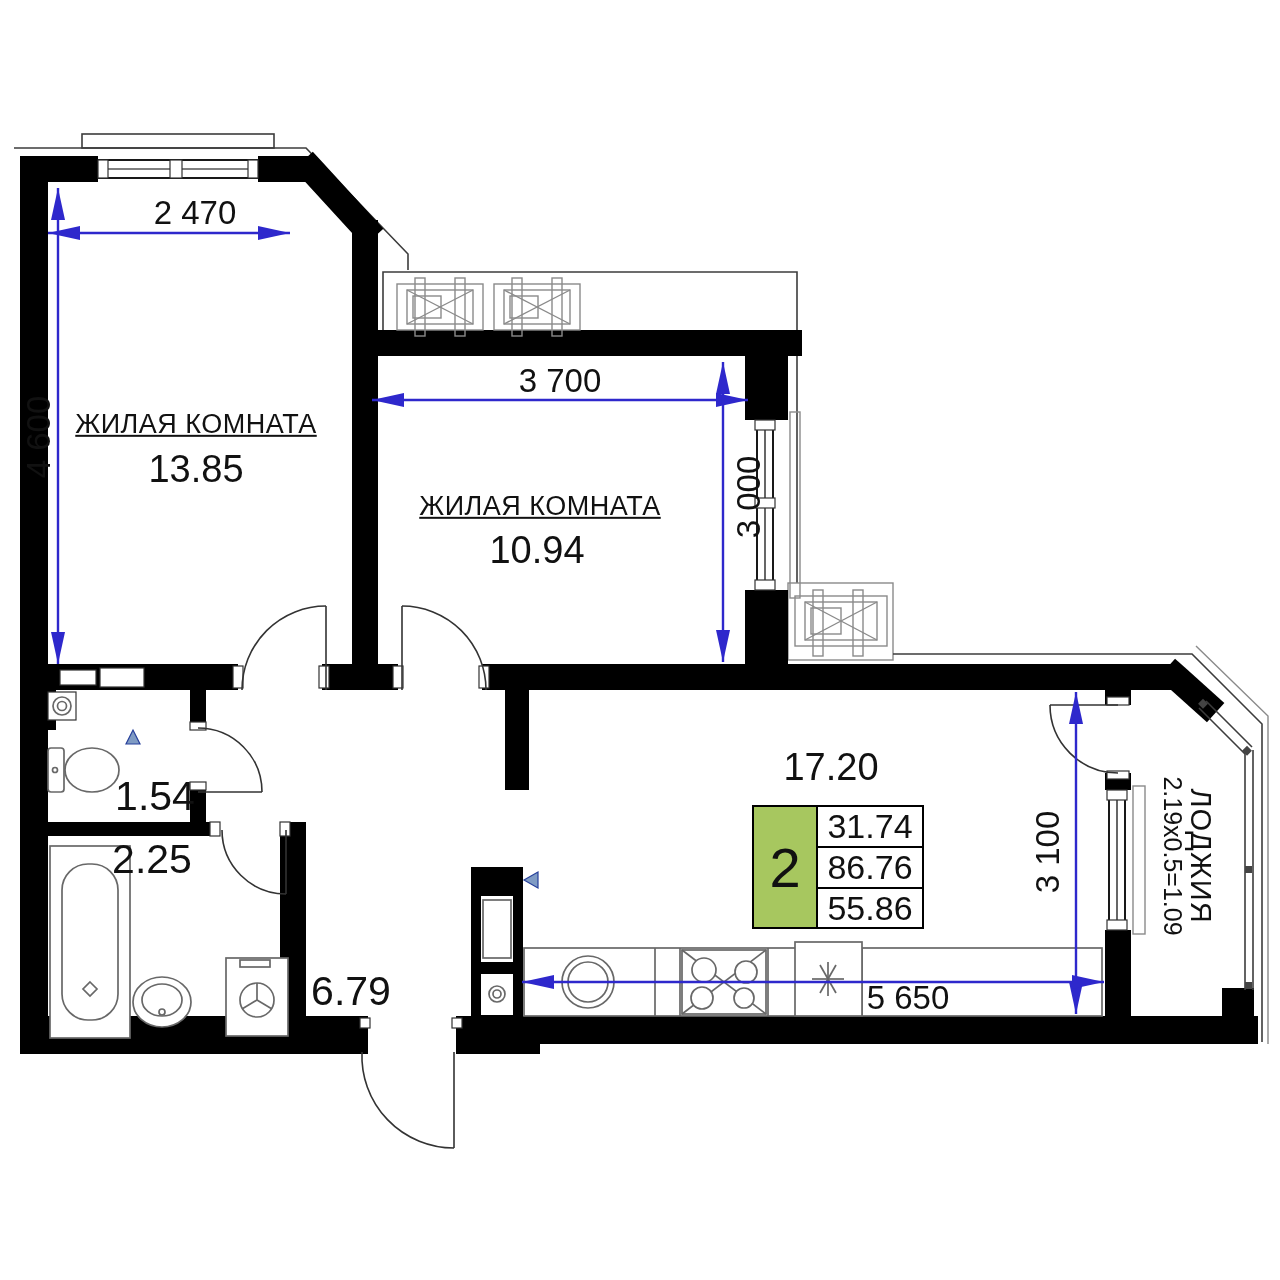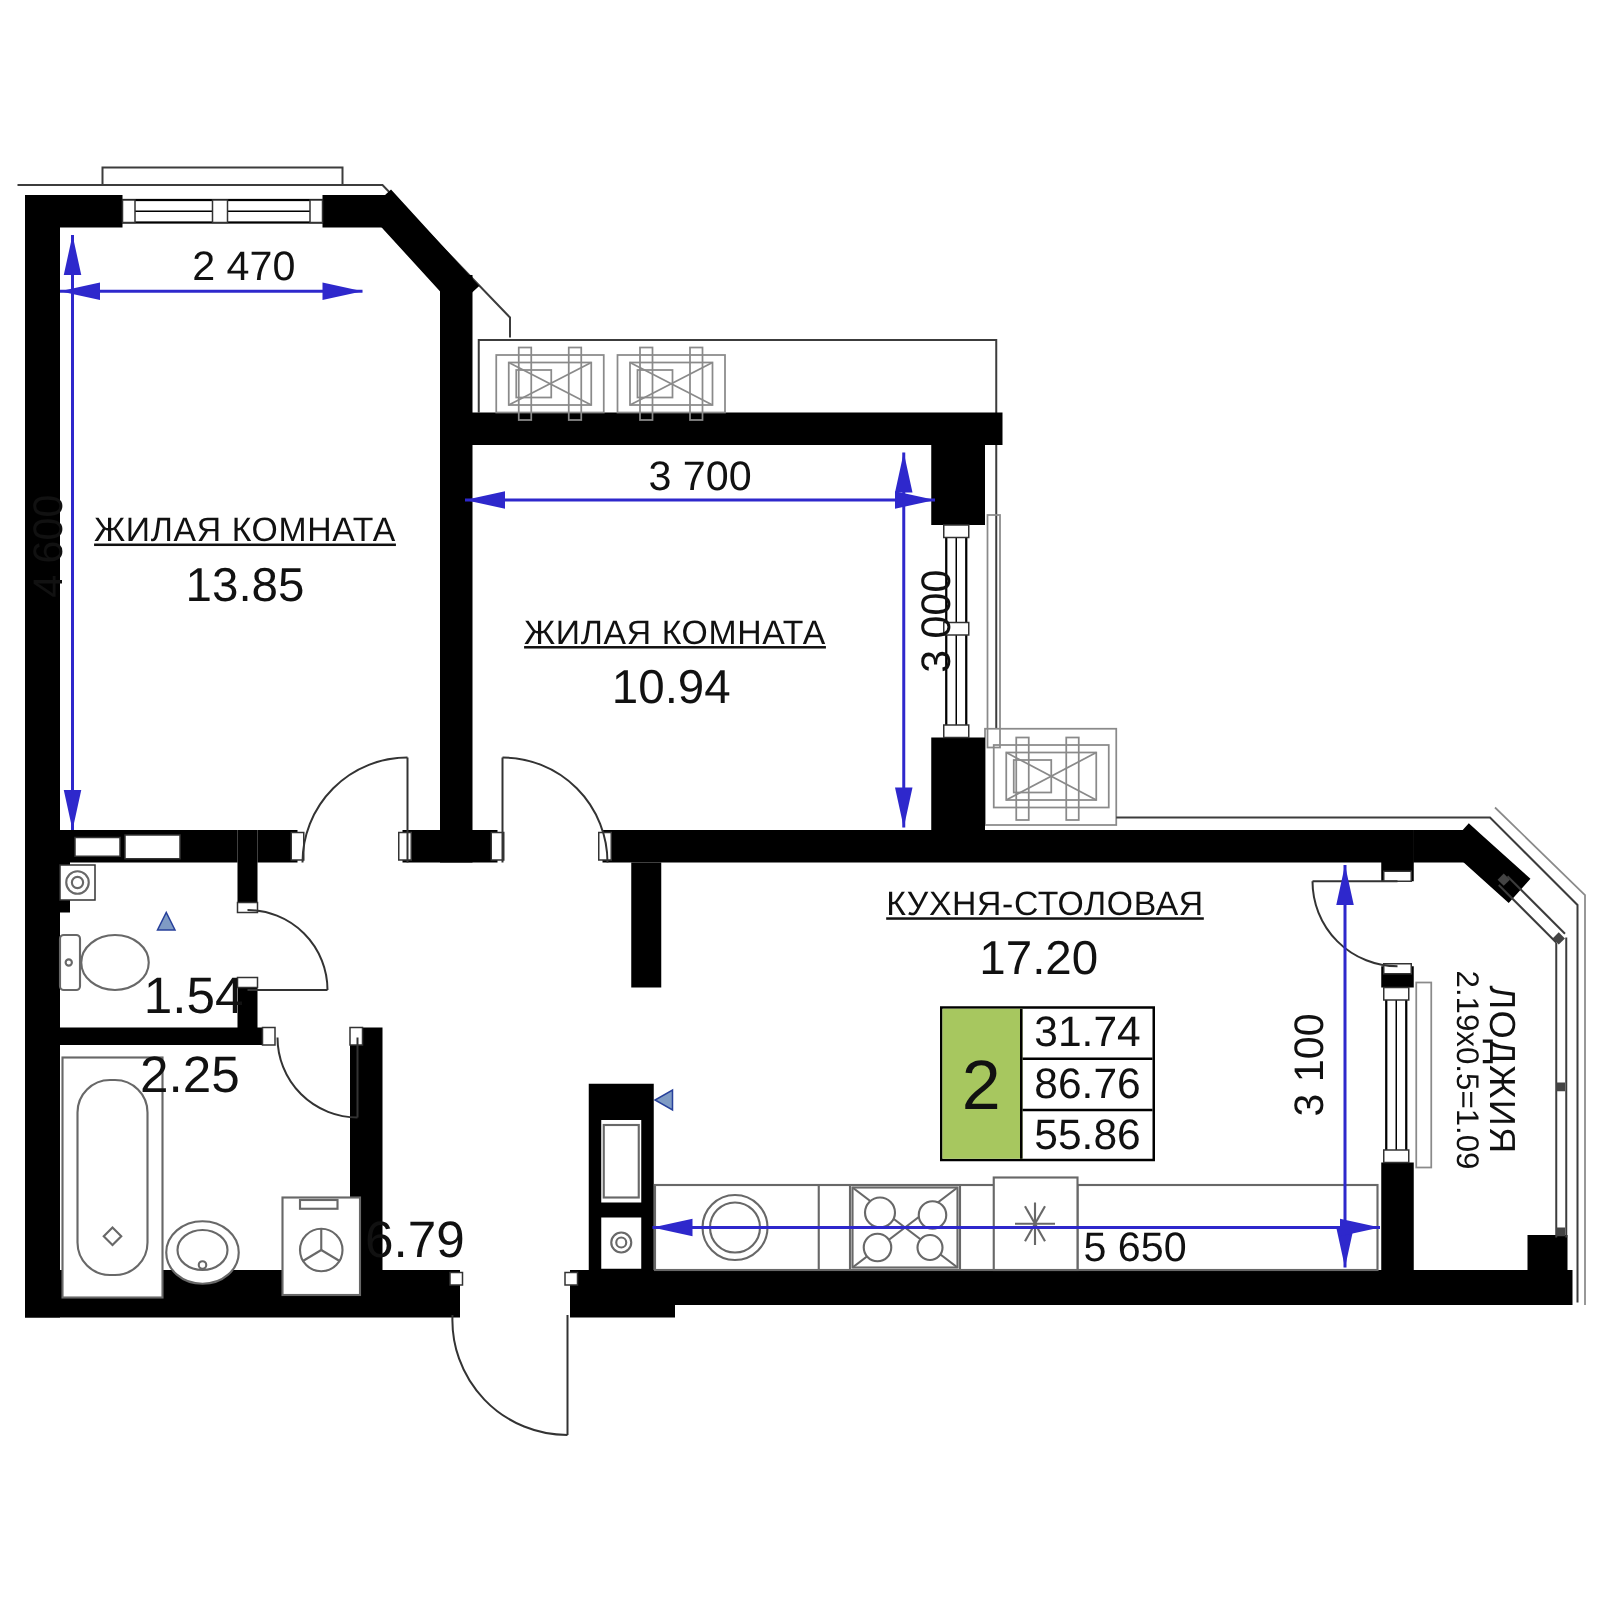--- a/index.html
+++ b/index.html
@@ -296,26 +296,25 @@
     </g>
   </g>
 </svg>
 
 <div class="lbl room-name" style="left:196px;top:424px;">ЖИЛАЯ КОМНАТА</div>
 <div class="lbl room-area" style="left:196px;top:470px;">13.85</div>
 
 <div class="lbl room-name" style="left:540px;top:506px;">ЖИЛАЯ КОМНАТА</div>
 <div class="lbl room-area" style="left:537px;top:551px;">10.94</div>
 
-<div class="lbl room-name" style="left:836px;top:723px;">КУХНЯ-СТОЛОВАЯ</div>
 <div class="lbl room-area" style="left:831px;top:768px;">17.20</div>
 
 <div class="lbl area-sm" style="left:155px;top:797px;">1.54</div>
 <div class="lbl area-sm" style="left:152px;top:860px;">2.25</div>
-<div class="lbl area-sm" style="left:332px;top:992px;">6.79</div>
+<div class="lbl area-sm" style="left:351px;top:992px;">6.79</div>
 
 <div class="lbl dim-txt" style="left:176px;top:213px;margin-left:19px;">2 470</div>
 <div class="lbl dim-txt rot-ccw" style="left:39px;top:437px;">4 600</div>
 <div class="lbl dim-txt" style="left:560px;top:381px;">3 700</div>
 <div class="lbl dim-txt rot-ccw" style="left:749px;top:497px;">3 000</div>
 <div class="lbl dim-txt rot-ccw" style="left:1048px;top:852px;">3 100</div>
 <div class="lbl dim-txt" style="left:908px;top:998px;">5 650</div>
 
 <div class="lbl rot-cw" style="left:1188px;top:856px;">
   <div class="loggia-name">ЛОДЖИЯ</div>

